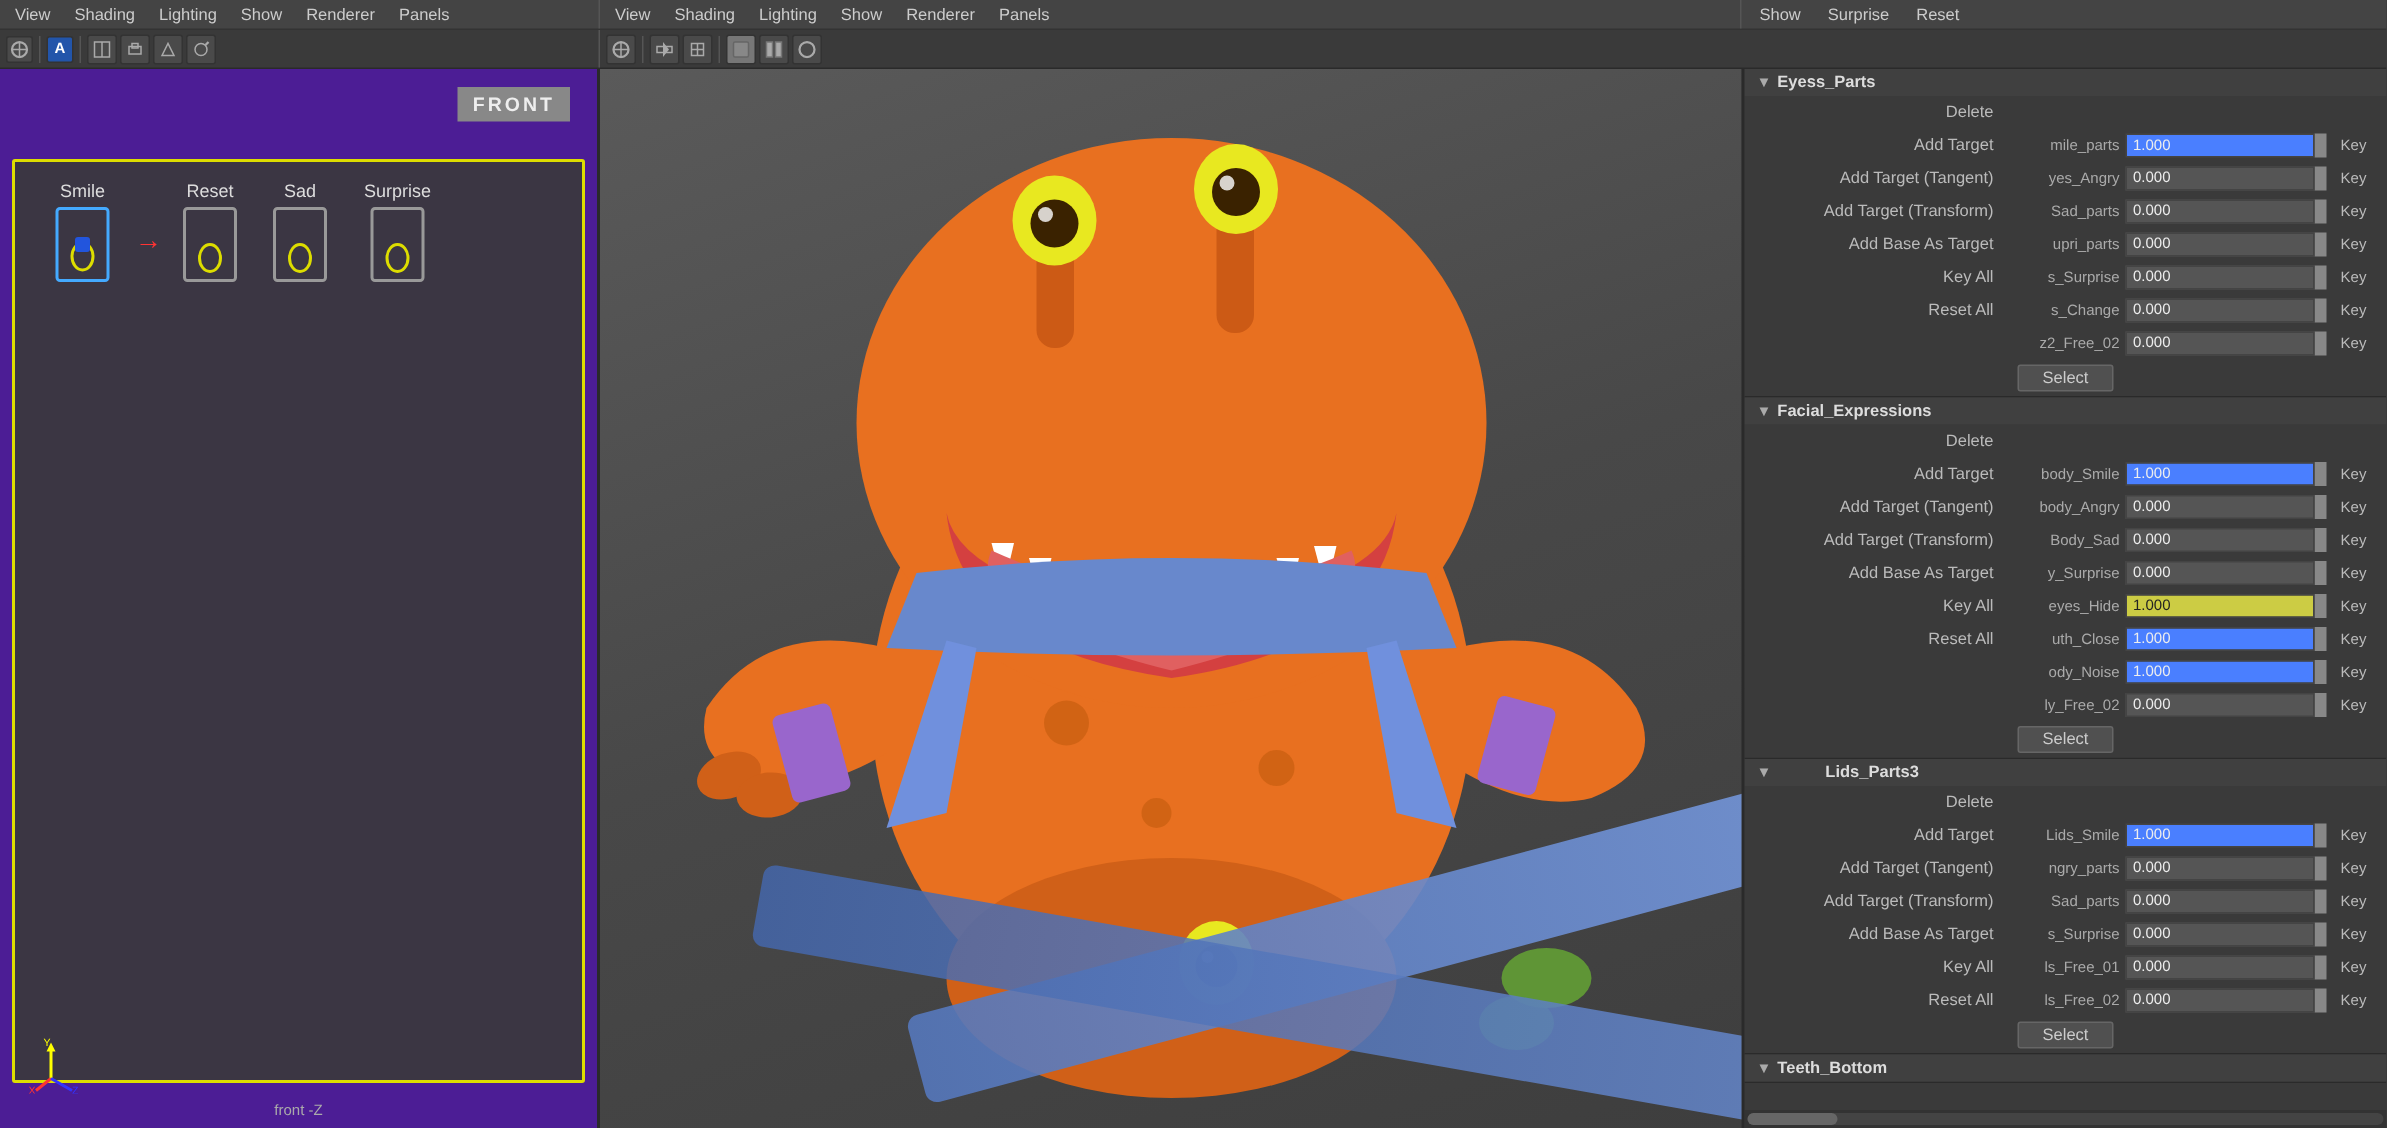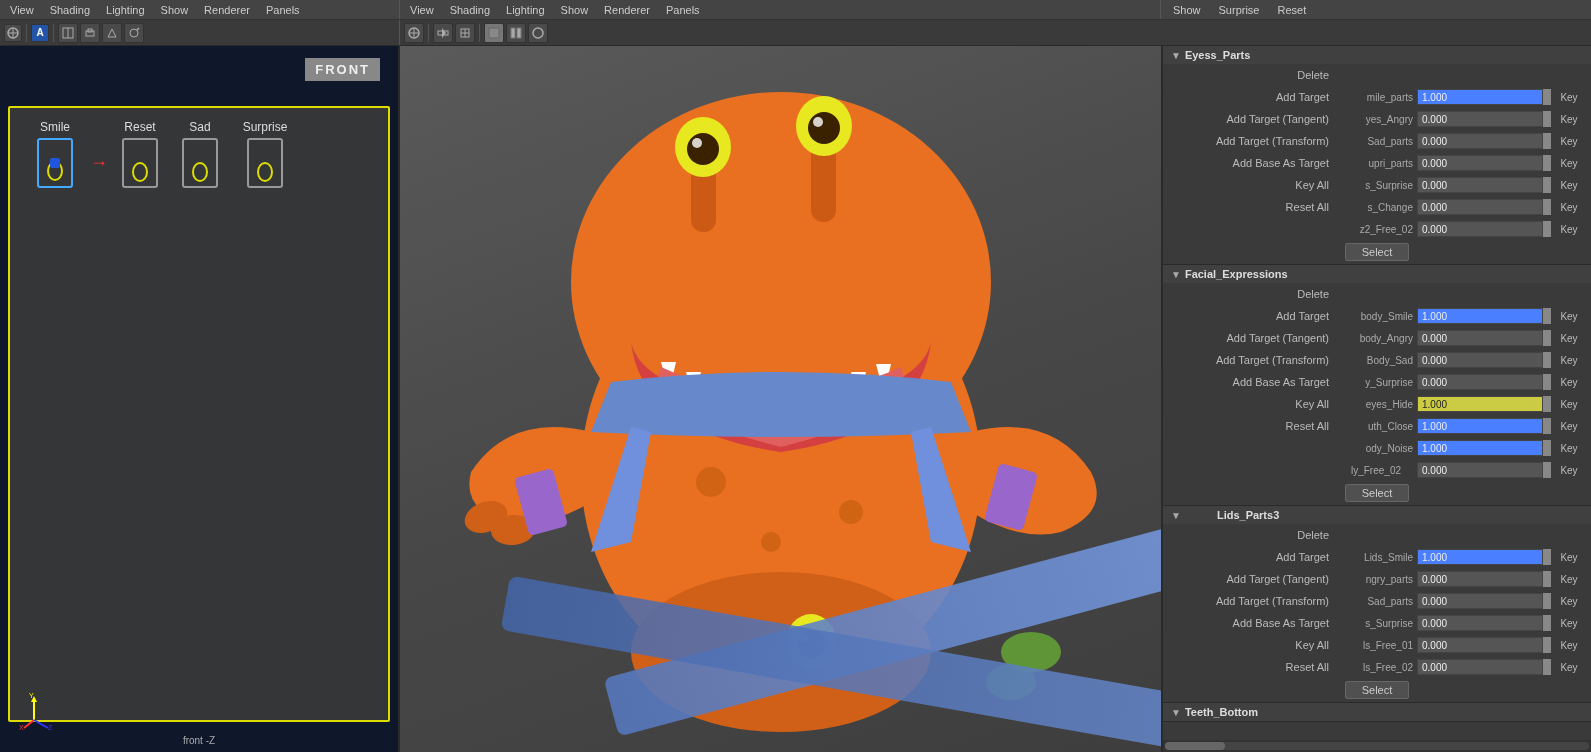--- a/index.html
+++ b/index.html
@@ -139,21 +139,21 @@
     <div class="toolbar-btn">
       <svg width="12" height="12" viewBox="0 0 12 12">
           <circle cx="6" cy="6" r="5" fill="none" stroke="#aaa" stroke-width="1.5"></circle>
         </svg>
     </div>
   </div>
 </div>
 
 <div style="display:flex; width:100%; height:calc(752px - 46px);">
 
-  <div style="width:400px; height:100%; position:relative; background:#0f172a; border-right:2px solid #2a2a2a;">
+  <div style="width:400px; height:100%; position:relative; background:#4c1d95; border-right:2px solid #2a2a2a;">
 
     <div style="position:absolute; top:12px; right:18px; background:#888; color:#eee; padding:4px 10px; font-size:13px; font-weight:bold; letter-spacing:2px; z-index:10;">FRONT</div>
 
     <div style="position:absolute; top:60px; left:8px; right:8px; bottom:30px; background:rgba(58,58,58,0.9); border:2px solid #dddd00; border-radius:2px; padding:12px 10px;">
 
       <div style="display:flex; gap:0; margin-bottom:8px; align-items:flex-start;">
 
         <div style="display:flex; flex-direction:column; align-items:center; gap:4px; width:70px;">
           <span style="font-size:12px; color:#ddd;">Smile</span>
           <div style="width:36px; height:50px; border:2px solid #44aaff; border-radius:3px; background:transparent; display:flex; align-items:center; justify-content:center; position:relative;">
@@ -439,21 +439,21 @@
           <div style="flex:1; height:16px; background:#555; border:1px solid #444; position:relative; overflow:hidden;">
             <div style="width:100%; height:100%; background:#4a7fff;"></div>
             <span style="font-size:10px; color:#eee; position:absolute; left:4px; top:50%; transform:translateY(-50%);">1.000</span>
           </div>
           <span style="width:8px; height:16px; background:#888; flex-shrink:0; cursor:ew-resize;"></span>
           <span style="width:36px; font-size:10px; color:#bbb; text-align:center; padding:0 4px; flex-shrink:0; cursor:pointer;">Key</span>
         </div>
 
         <div style="display:flex; align-items:center; height:22px; padding:0 4px; background:#3a3a3a;">
           <span style="width:170px; text-align:right; font-size:11px; color:#bbb; padding-right:8px; flex-shrink:0;"></span>
-          <span style="width:80px; font-size:10px; color:#aaa; text-align:right; padding-right:16px; overflow:hidden; text-overflow:ellipsis; white-space:nowrap; flex-shrink:0;">ly_Free_02</span>
+          <span style="width:80px; font-size:10px; color:#aaa; text-align:right; padding-right:4px; overflow:hidden; text-overflow:ellipsis; white-space:nowrap; flex-shrink:0;">ly_Free_02</span>
           <div style="flex:1; height:16px; background:#555; border:1px solid #444; position:relative;">
             <span style="font-size:10px; color:#eee; position:absolute; left:4px; top:50%; transform:translateY(-50%);">0.000</span>
           </div>
           <span style="width:8px; height:16px; background:#888; flex-shrink:0; cursor:ew-resize;"></span>
           <span style="width:36px; font-size:10px; color:#bbb; text-align:center; padding:0 4px; flex-shrink:0; cursor:pointer;">Key</span>
         </div>
 
         <div style="display:flex; align-items:center; height:24px; padding:0 4px; justify-content:center; background:#3a3a3a;">
           <button style="background:#505050; border:1px solid #666; color:#ccc; padding:2px 16px; font-size:11px; cursor:pointer; border-radius:2px;">Select</button>
         </div>

